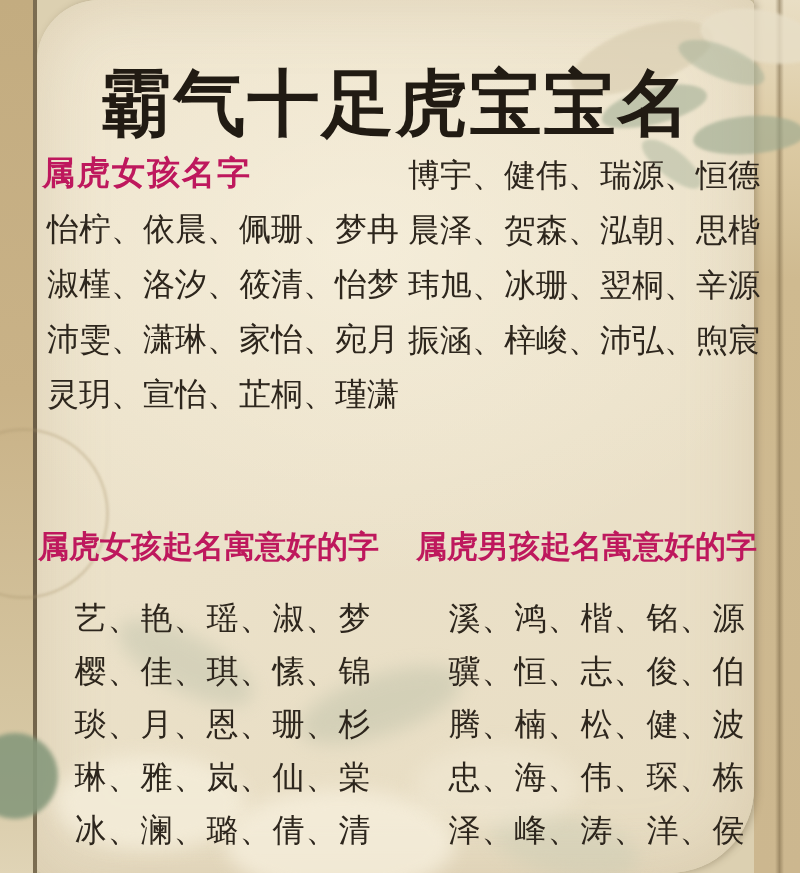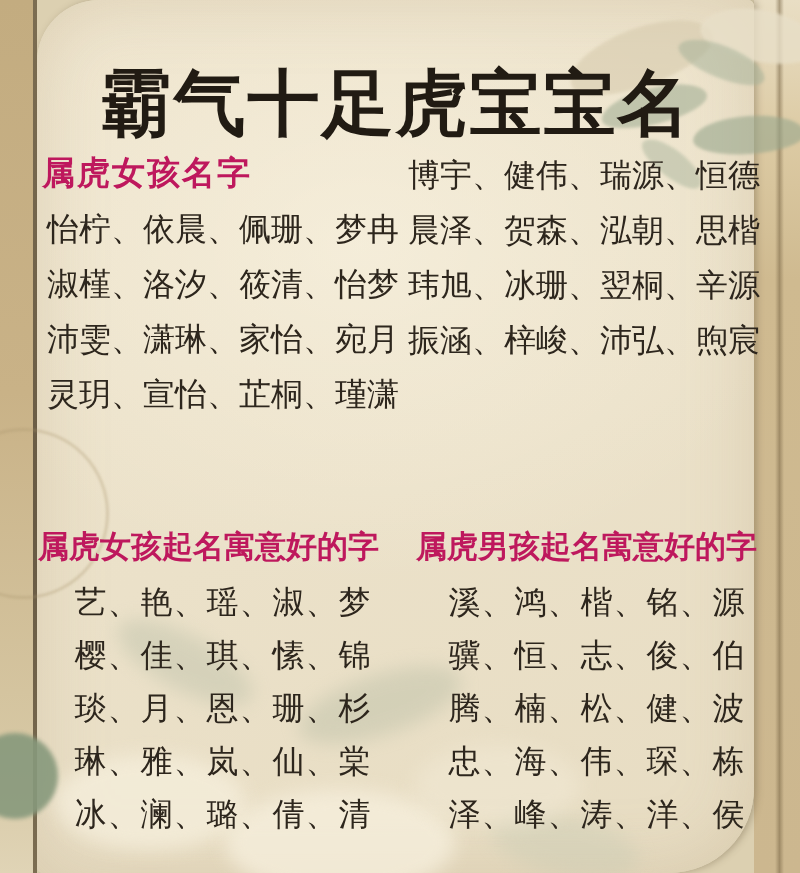--- a/index.html
+++ b/index.html
@@ -66,21 +66,21 @@
   }
   .section { position:absolute; }
   .sec-g-names { left:42px;  top:150px; width:362px; }
   .sec-b-names { left:404px; top:150px; width:360px; }
   .sec-g-chars { left:38px;  top:524px; width:370px; }
   .sec-b-chars { left:416px; top:524px; width:362px; }
   .section-heading {
     text-align:left; color:#be185d; font-weight:700; white-space:nowrap;
   }
   .sec-top .section-heading { font-size:33px; line-height:46px; letter-spacing:2px; margin-bottom:8px; }
-  .sec-low .section-heading { font-size:31px; line-height:44px; letter-spacing:0; margin-bottom:8px; }
+  .sec-low .section-heading { font-size:31px; line-height:44px; letter-spacing:0; margin-bottom:24px; }
   .name-row {
     text-align:center; font-size:32px; color:#2d261d; font-weight:400; white-space:nowrap;
   }
   .sec-top .name-row { height:55px; line-height:55px; letter-spacing:0;font-family:Liberation Mono, monospace; }
   .sec-low .name-row { height:53px; line-height:53px; letter-spacing:1px; }
 </style>
 </head>
 <body>
 
 <div class="stage">

